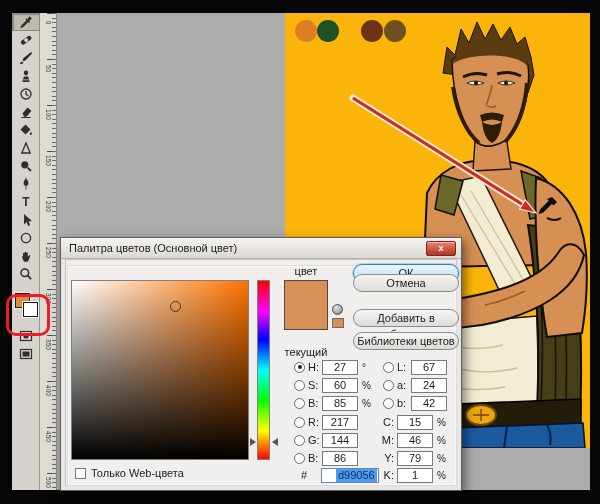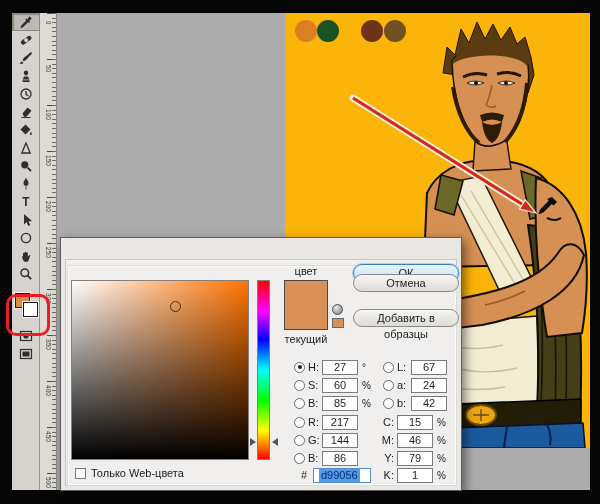--- a/index.html
+++ b/index.html
@@ -50,41 +50,41 @@
   }
   .field-marker { position:absolute; left:98px; top:20px; width:11px; height:11px; border:1.5px solid #4a3014; border-radius:50%; }
   .hue-slider { position:absolute; left:196px; top:42px; width:13px; height:180px; border:1px solid #808080;
     background:linear-gradient(to bottom,#f00 0%,#f0f 17%,#00f 33%,#0ff 50%,#0f0 67%,#ff0 84%,#f00 100%); }
   .hue-arrow-l { position:absolute; left:189px; top:200px; width:0; height:0;
     border-top:4px solid transparent; border-bottom:4px solid transparent; border-left:6px solid #555; }
   .hue-arrow-r { position:absolute; left:211px; top:200px; width:0; height:0;
     border-top:4px solid transparent; border-bottom:4px solid transparent; border-right:6px solid #555; }
 
   .new-label { position:absolute; left:219px; top:27px; width:52px; text-align:center; }
-  .cur-label { position:absolute; left:219px; top:95px; width:52px; text-align:center; }
+  .cur-label { position:absolute; left:219px; top:108px; width:52px; text-align:center; }
   .dlg-swatch { position:absolute; left:223px; top:42px; width:44px; height:50px; border:1px solid #4a4a4a; }
   .dlg-swatch .half { width:100%; height:50%; }
   .gamut-icon { position:absolute; left:271px; top:66px; width:11px; height:11px; border-radius:50%;
     background:radial-gradient(circle at 35% 30%, #e8e8e8, #7a7a7a); border:1px solid #4c4c4c; }
   .gamut-swatch { position:absolute; left:271px; top:80px; width:12px; height:10px; border:1px solid #6a6a6a; }
 
   .dlg-btn { position:absolute; left:292px; width:106px; height:18px; border:1px solid #8c8a85; border-radius:9px;
     background:linear-gradient(#f7f6f4,#dddbd6); font-size:11px; text-align:center; line-height:16px; color:#1d1d1d; cursor:default; }
   .dlg-btn.default { border-color:#3c7fb1; background:linear-gradient(#eaf5fd,#bfe0f5); box-shadow:0 0 0 1px #a8d2ef; }
 
   .frow { position:absolute; height:16px; display:flex; align-items:center; }
   .radio { width:11px; height:11px; border:1px solid #6a6a6a; border-radius:50%; background:#fdfdfd; margin-right:3px; position:relative; flex:none; }
   .radio.checked::after { content:''; position:absolute; left:2.5px; top:2.5px; width:4px; height:4px; border-radius:50%; background:#222; }
   .flabel { width:14px; flex:none; }
   .flabel-wide { width:25px; text-align:right; padding-right:3px; flex:none; }
   .finput { width:36px; height:15px; border:1px solid #7a7a7a; background:#fff; font-size:11px; text-align:center;
     font-family:"Liberation Sans",sans-serif; color:#1d1d1d; flex:none; }
   .funit { margin-left:4px; font-size:10px; }
   .hex-prefix { width:12px; flex:none; }
-  .hexbox { width:58px; height:15px; border:1px solid #5a8ac0; background:#fff; display:flex; align-items:center; padding-left:5px; }
+  .hexbox { width:58px; height:15px; border:1px solid #5a8ac0; background:#fff; display:flex; align-items:center; padding-left:14px;margin-left:8px; }
   .hexsel { background:#4f9bf2; color:#0e2d5e; font-size:11px; line-height:13px; padding:0 2px; }
   .chk-row { position:absolute; left:14px; top:229px; display:flex; align-items:center; }
   .chkbox { width:11px; height:11px; border:1px solid #7a7a7a; background:#fff; margin-right:5px; flex:none; }
 </style>
 </head>
 <body>
 
 <div class="toolbar">
   <div id="tools-container">
       <div class="tool selected">
@@ -272,20 +272,24 @@
       <line x1="68" y1="85" x2="240" y2="193" stroke="#f3ecd4" stroke-width="7" stroke-linecap="round"></line>
       <line x1="68" y1="85" x2="240" y2="193" stroke="#d3281e" stroke-width="3.2"></line>
       <polygon points="251,200 234.5,196.2 240.3,186.8" fill="#d3281e" stroke="#f3ecd4" stroke-width="1.2"></polygon>
     </g>
 
     <path d="M267,184 l5,5 -3.5,3.5 -1.6,-1.6 -8.5,8.5 -5,1.8 1.8,-5 8.5,-8.5 -1.6,-1.6 z" fill="#0c0c0c"></path>
   </svg>
 </div>
 
 <div class="dialog">
+  <div class="dlg-title">
+    <span class="dlg-title-text">Палитра цветов (Основной цвет)</span>
+    <div class="dlg-close">x</div>
+  </div>
   <div class="dlg-body"></div>
   <div class="dlg-frame"></div>
 
   <div class="color-field">
     <div class="field-marker"></div>
   </div>
   <div class="hue-slider"></div>
   <div class="hue-arrow-l"></div>
   <div class="hue-arrow-r"></div>
 
@@ -294,20 +298,21 @@
     <div class="half" style="background: rgb(217, 144, 86);"></div>
     <div class="half" style="background: rgb(217, 144, 86);"></div>
   </div>
   <div class="cur-label">текущий</div>
   <div class="gamut-icon"></div>
   <div class="gamut-swatch" style="background: rgb(217, 144, 86);"></div>
 
   <div class="dlg-btn default" style="top:26px">ОК</div>
   <div class="dlg-btn" style="top:36px">Отмена</div>
   <div class="dlg-btn" style="top:71px">Добавить в образцы</div>
+  <div class="dlg-btn" style="top:94px">Библиотеки цветов</div>
 
   <div class="frow" style="left:233px; top:121px">
     <span class="radio checked"></span>
     <span class="flabel">H:</span>
     <input class="finput" value="27" style="">
     <span class="funit">°</span>
   </div>
   <div class="frow" style="left:233px; top:139px">
     <span class="radio"></span>
     <span class="flabel">S:</span>

